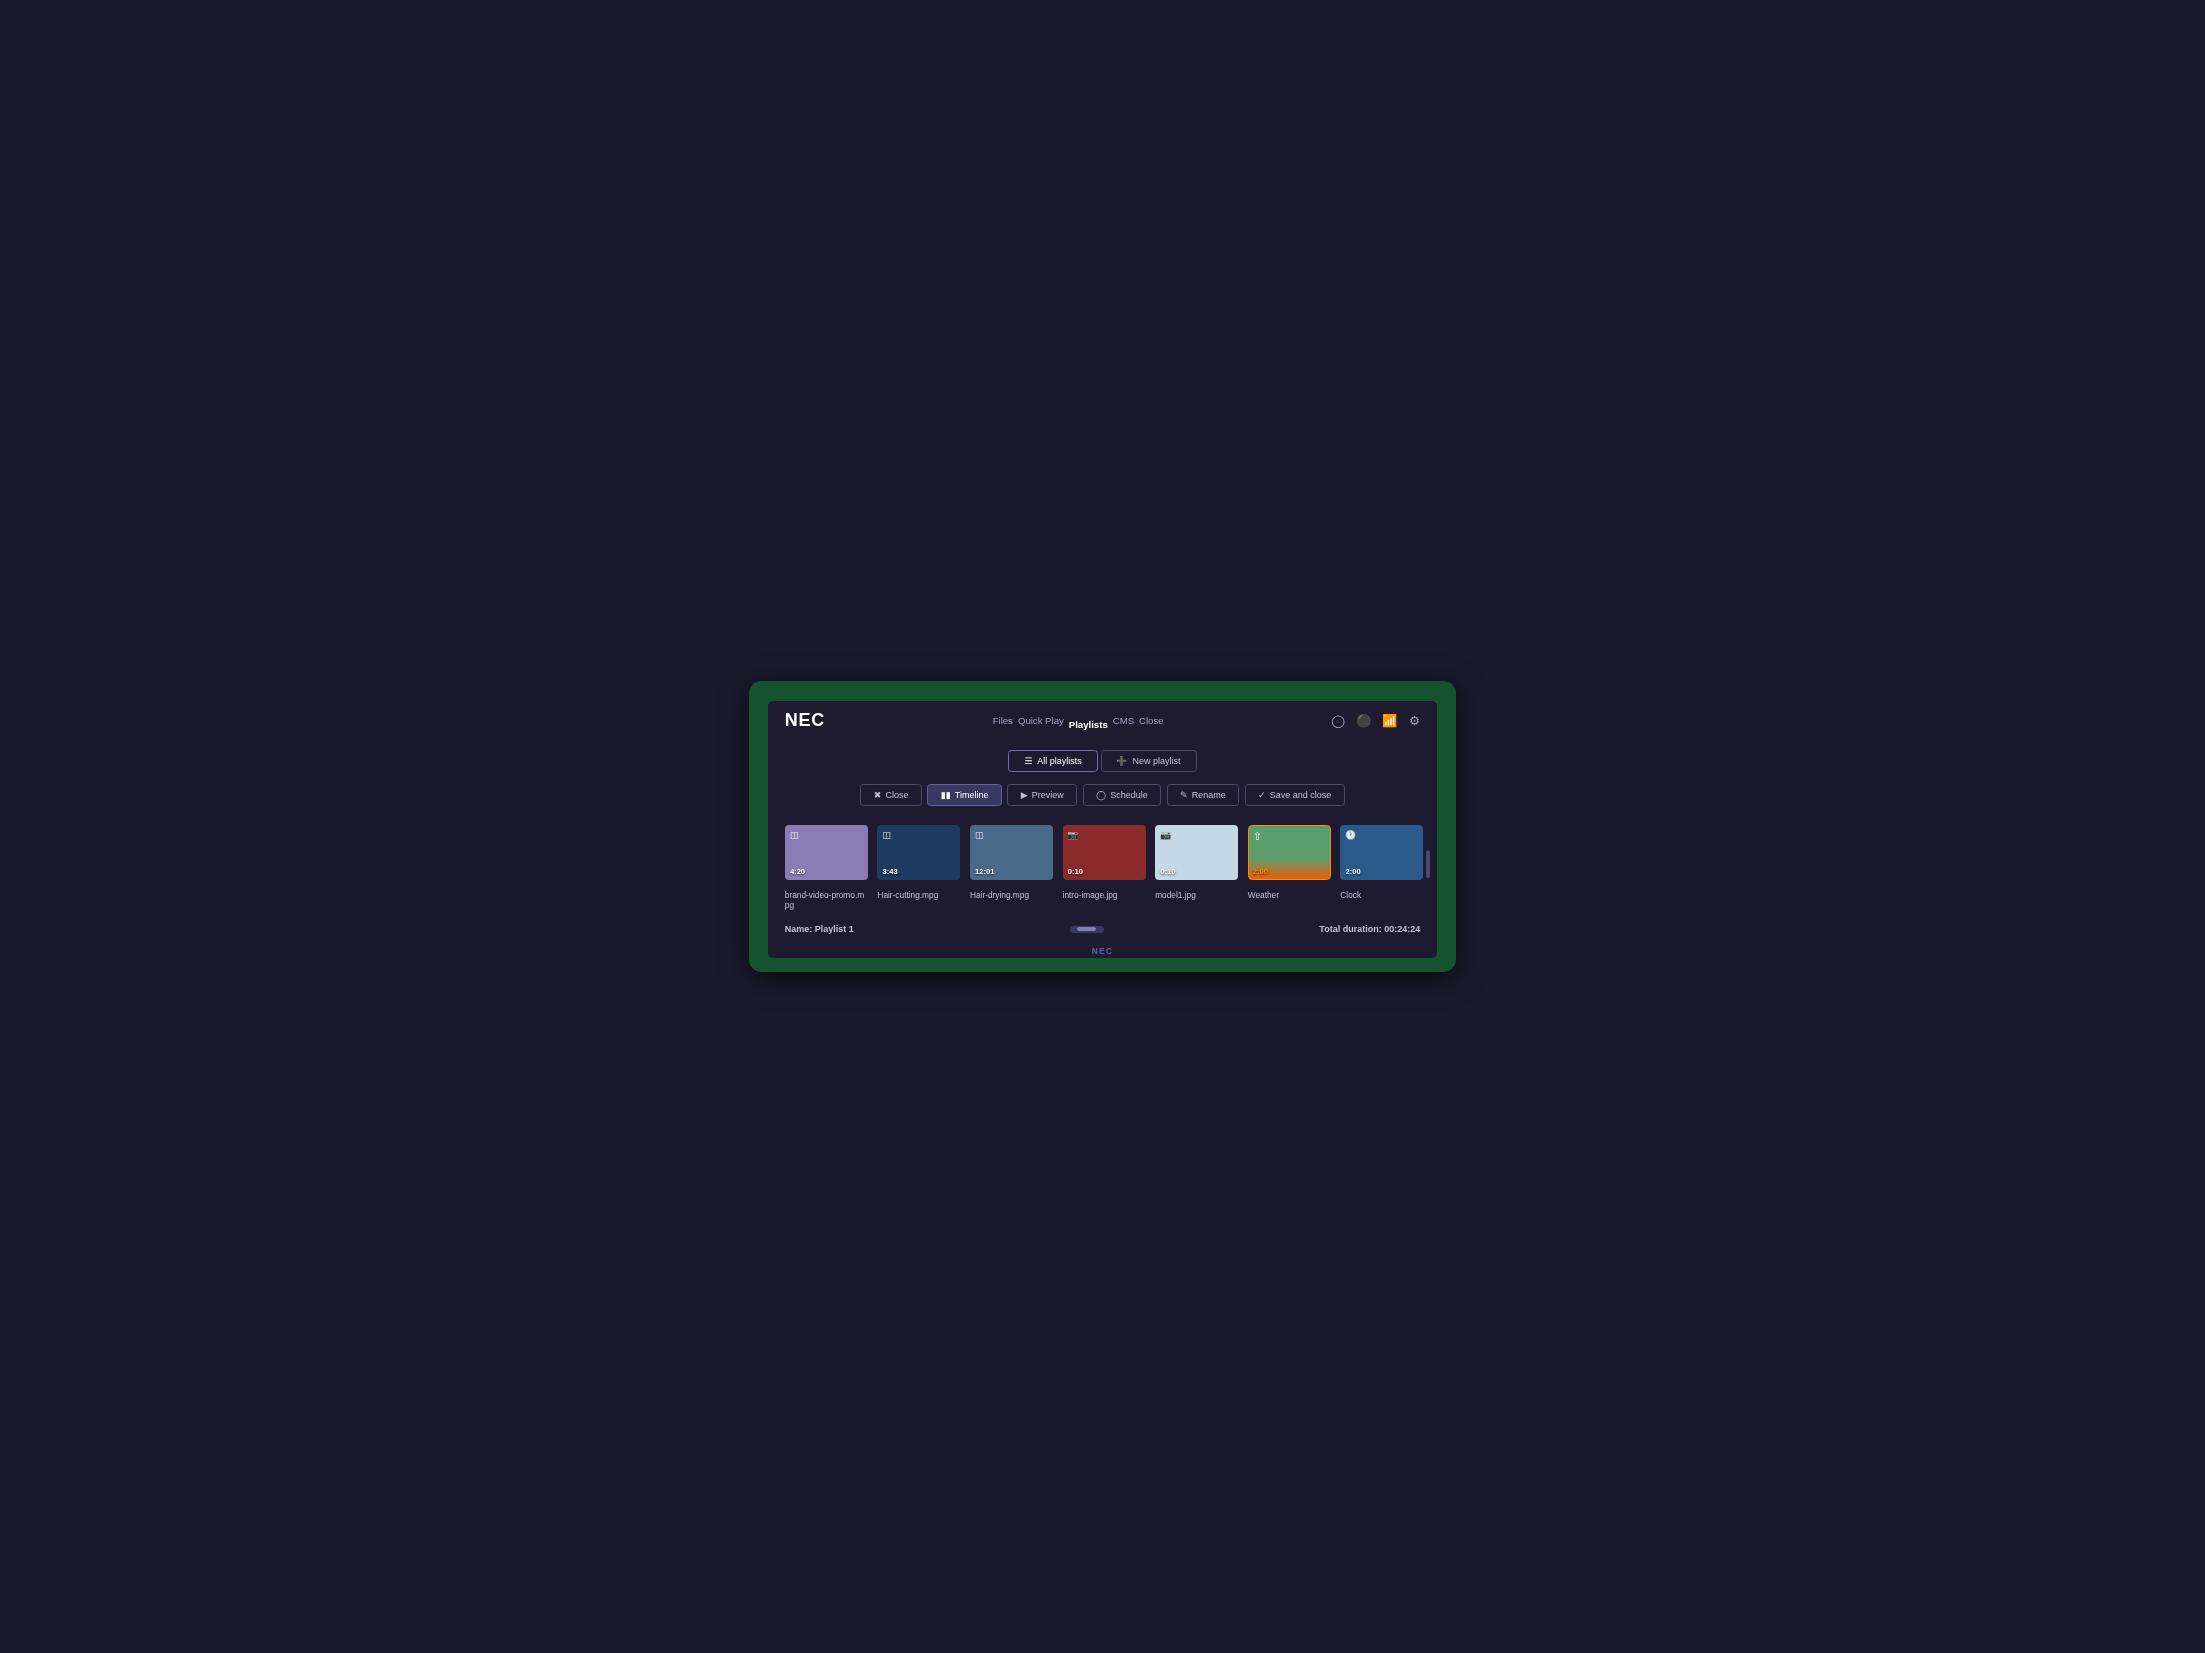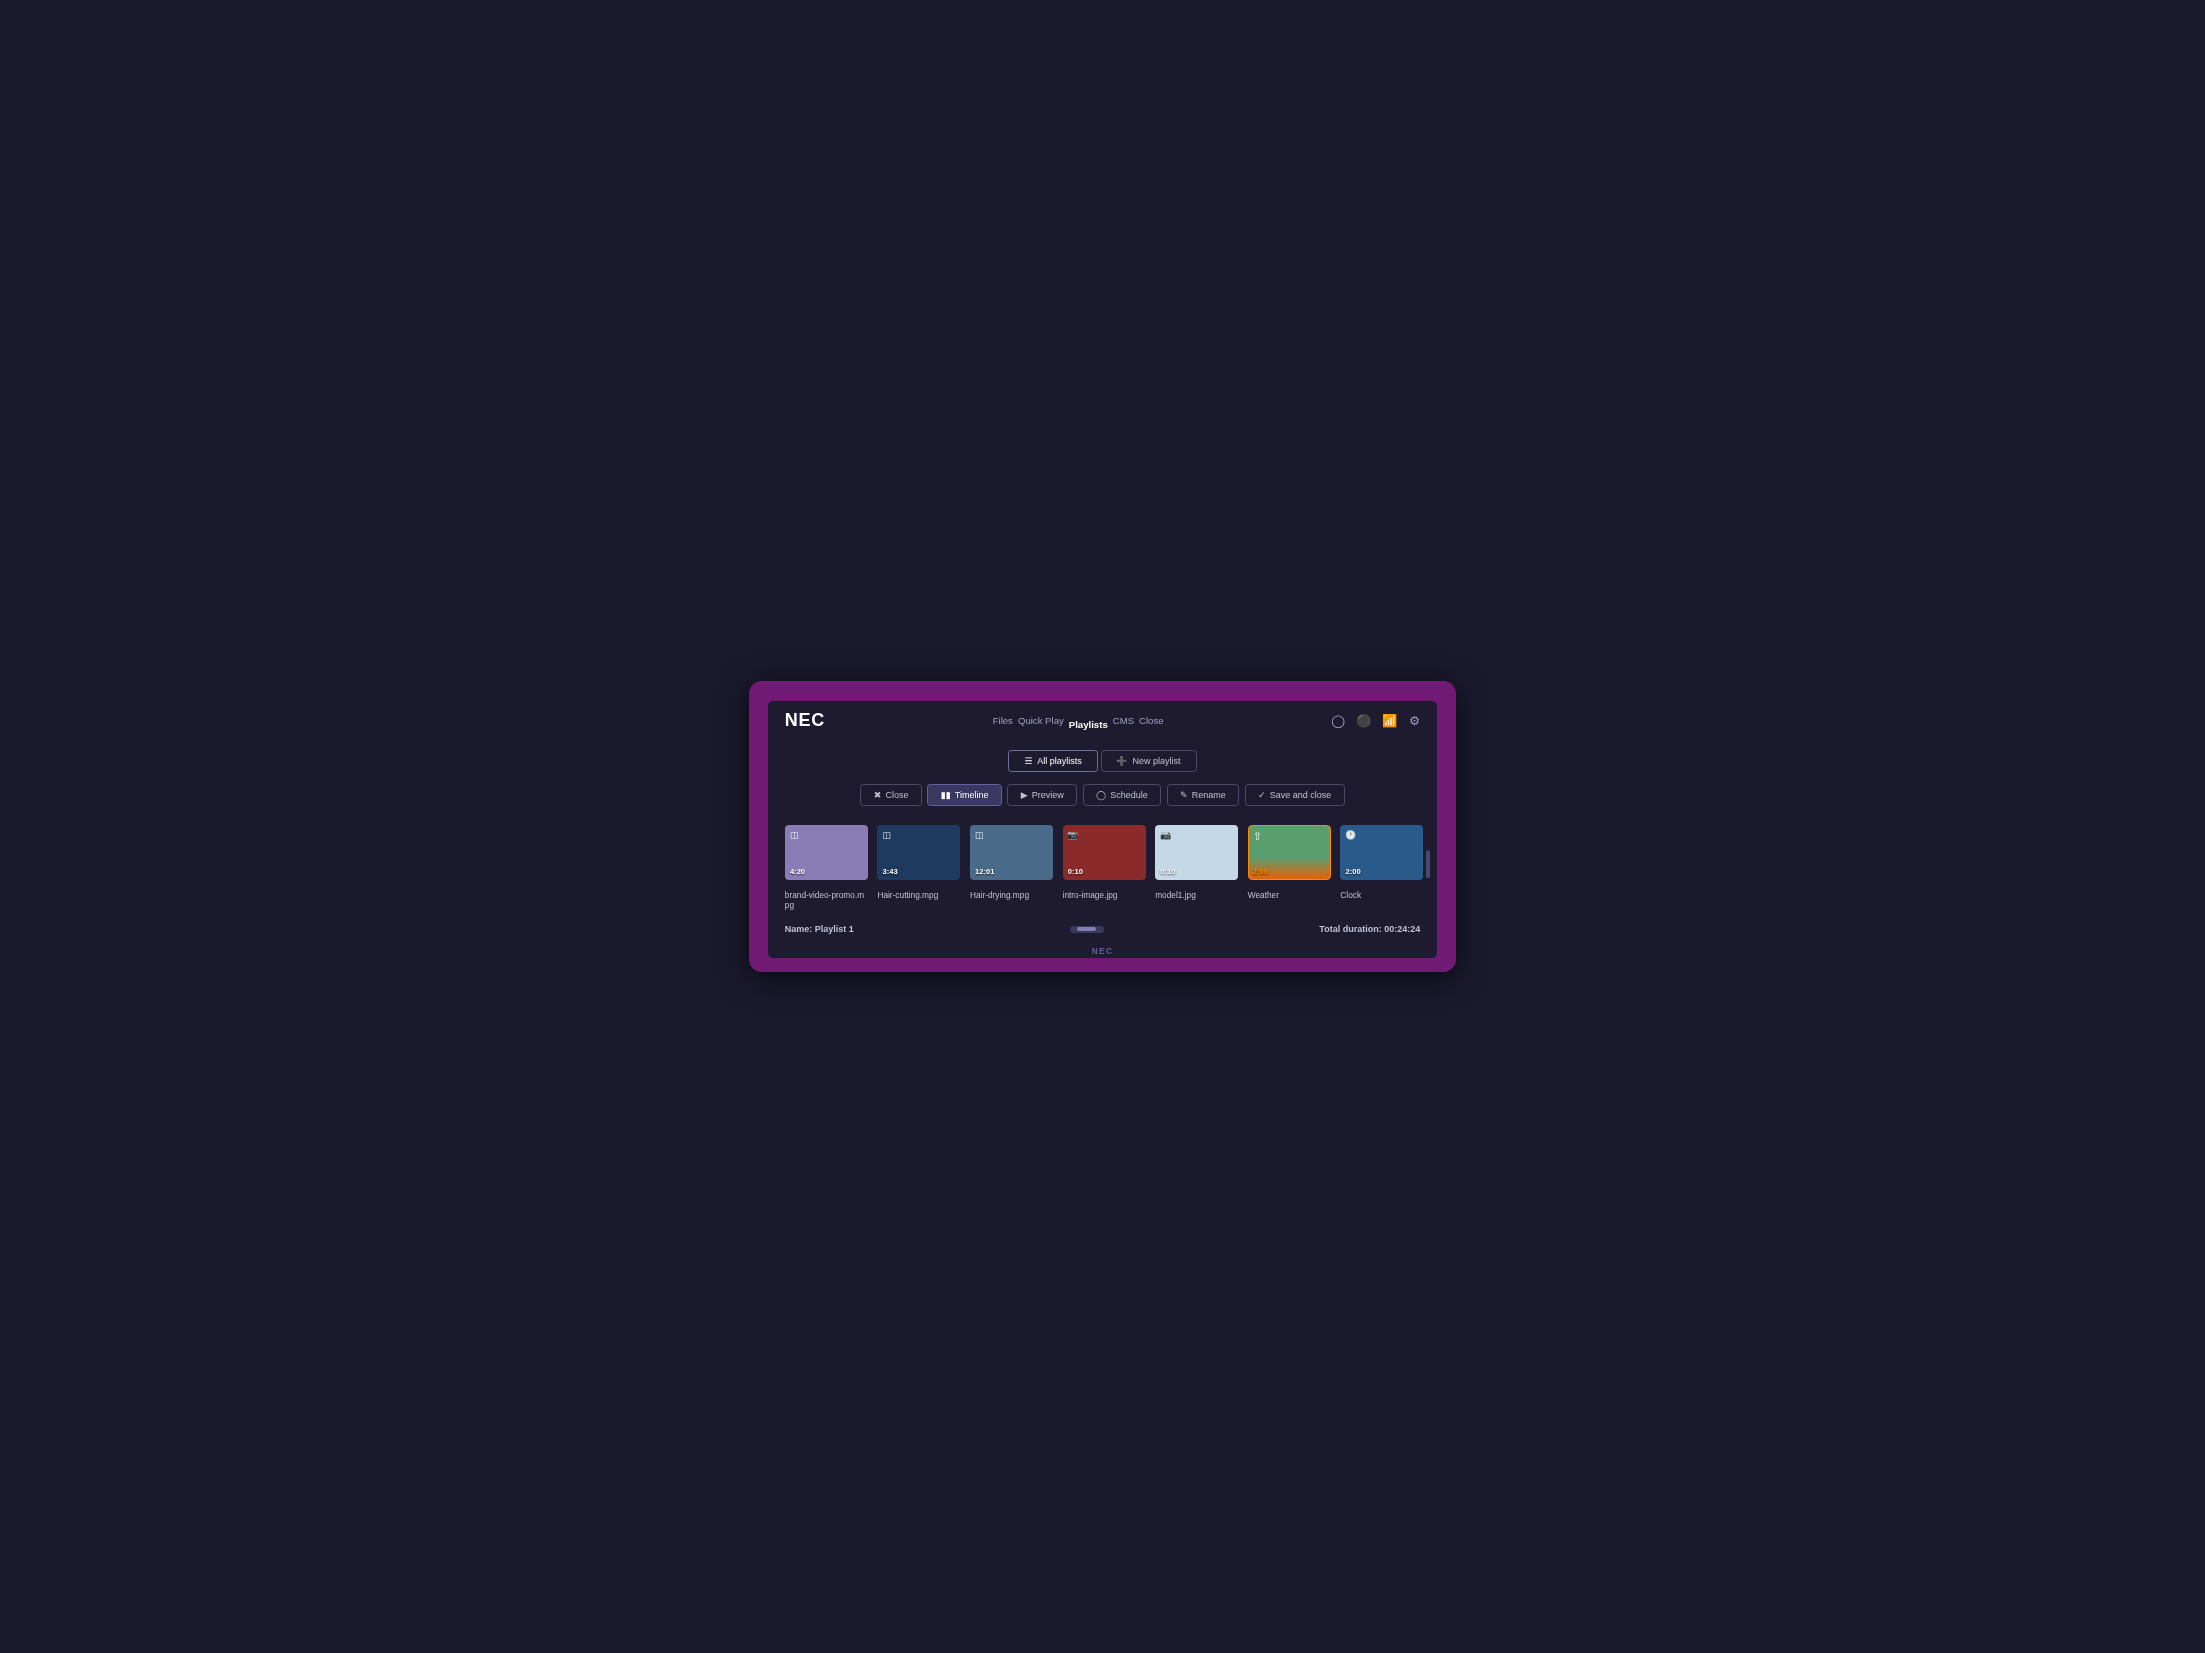--- a/index.html
+++ b/index.html
@@ -5,21 +5,21 @@
     * { box-sizing: border-box; margin: 0; padding: 0; }
     body {
       background: #1a1a2e;
       display: flex;
       align-items: center;
       justify-content: center;
       min-height: 100vh;
       font-family: Arial, sans-serif;
     }
     .monitor-outer {
-      background: #701a75;
+      background: #14532d;
       border-radius: 12.4px;
       padding: 19.3px 19.3px 13.8px 19.3px;
       box-shadow: 0 5.5px 27.6px rgba(0,0,0,0.7);
       width: 707px;
     }
     .monitor-screen {
       background: #1e1b30;
       border-radius: 5.5px;
       overflow: hidden;
       width: 100%;

